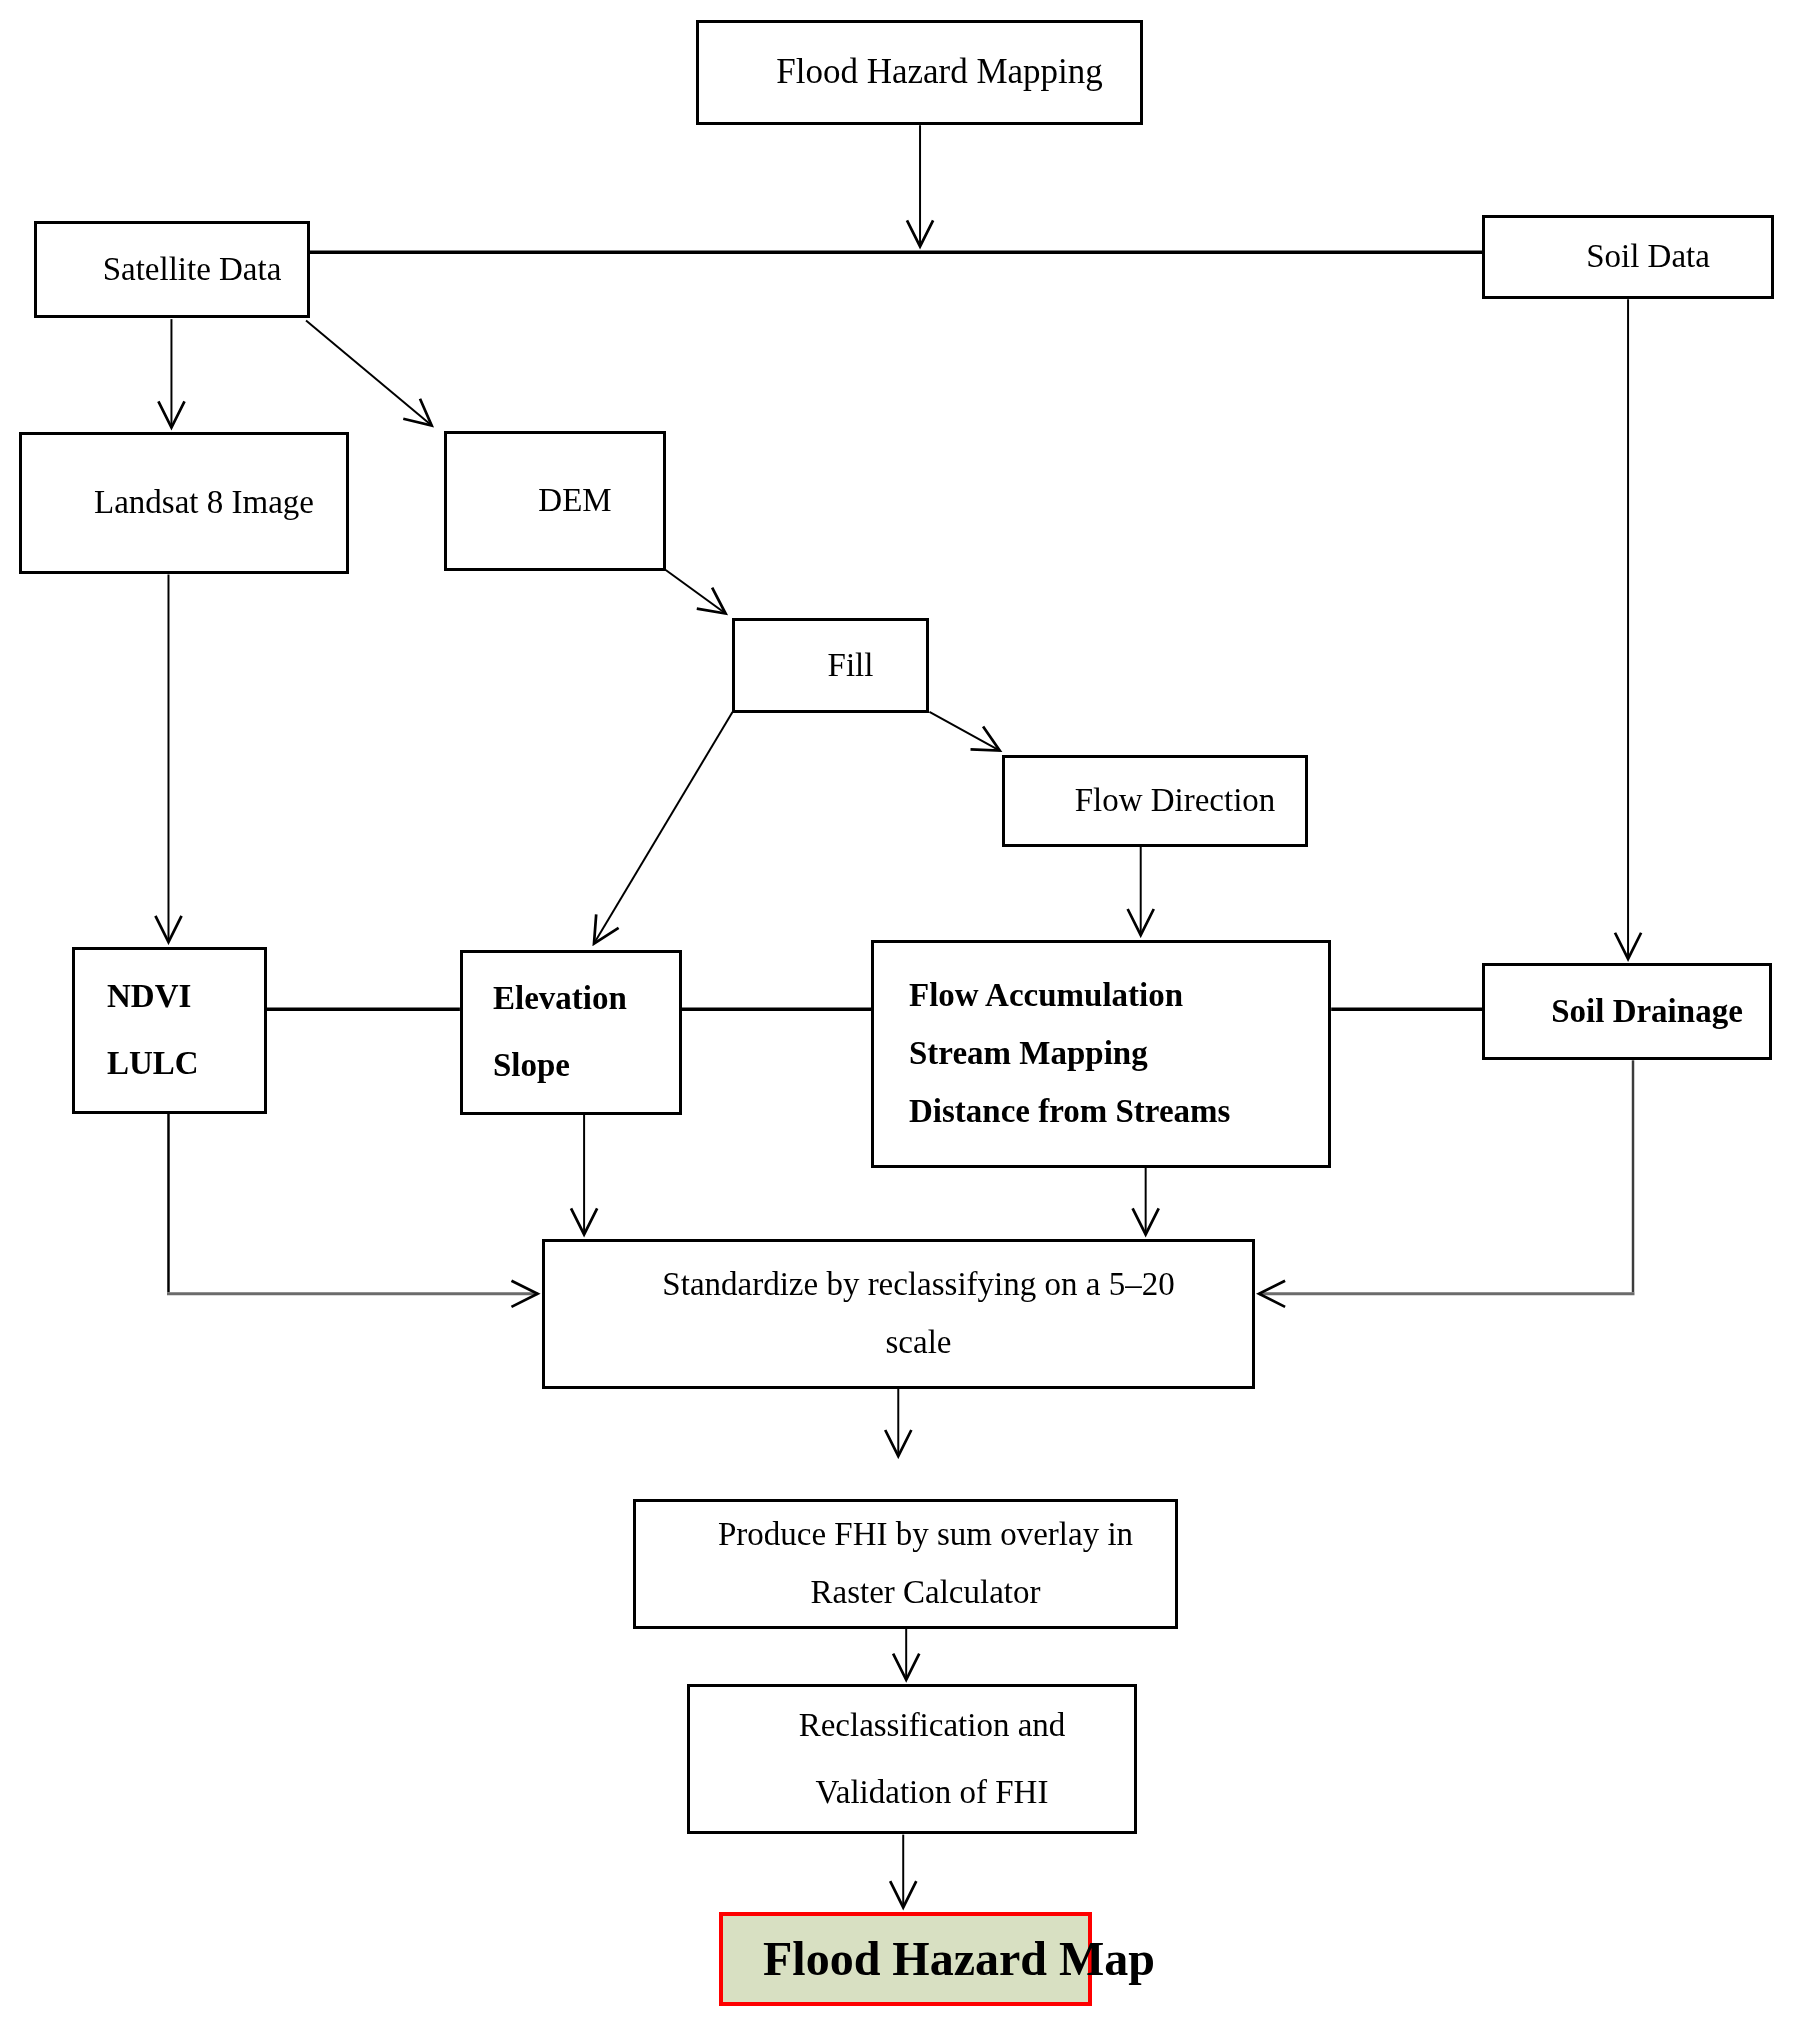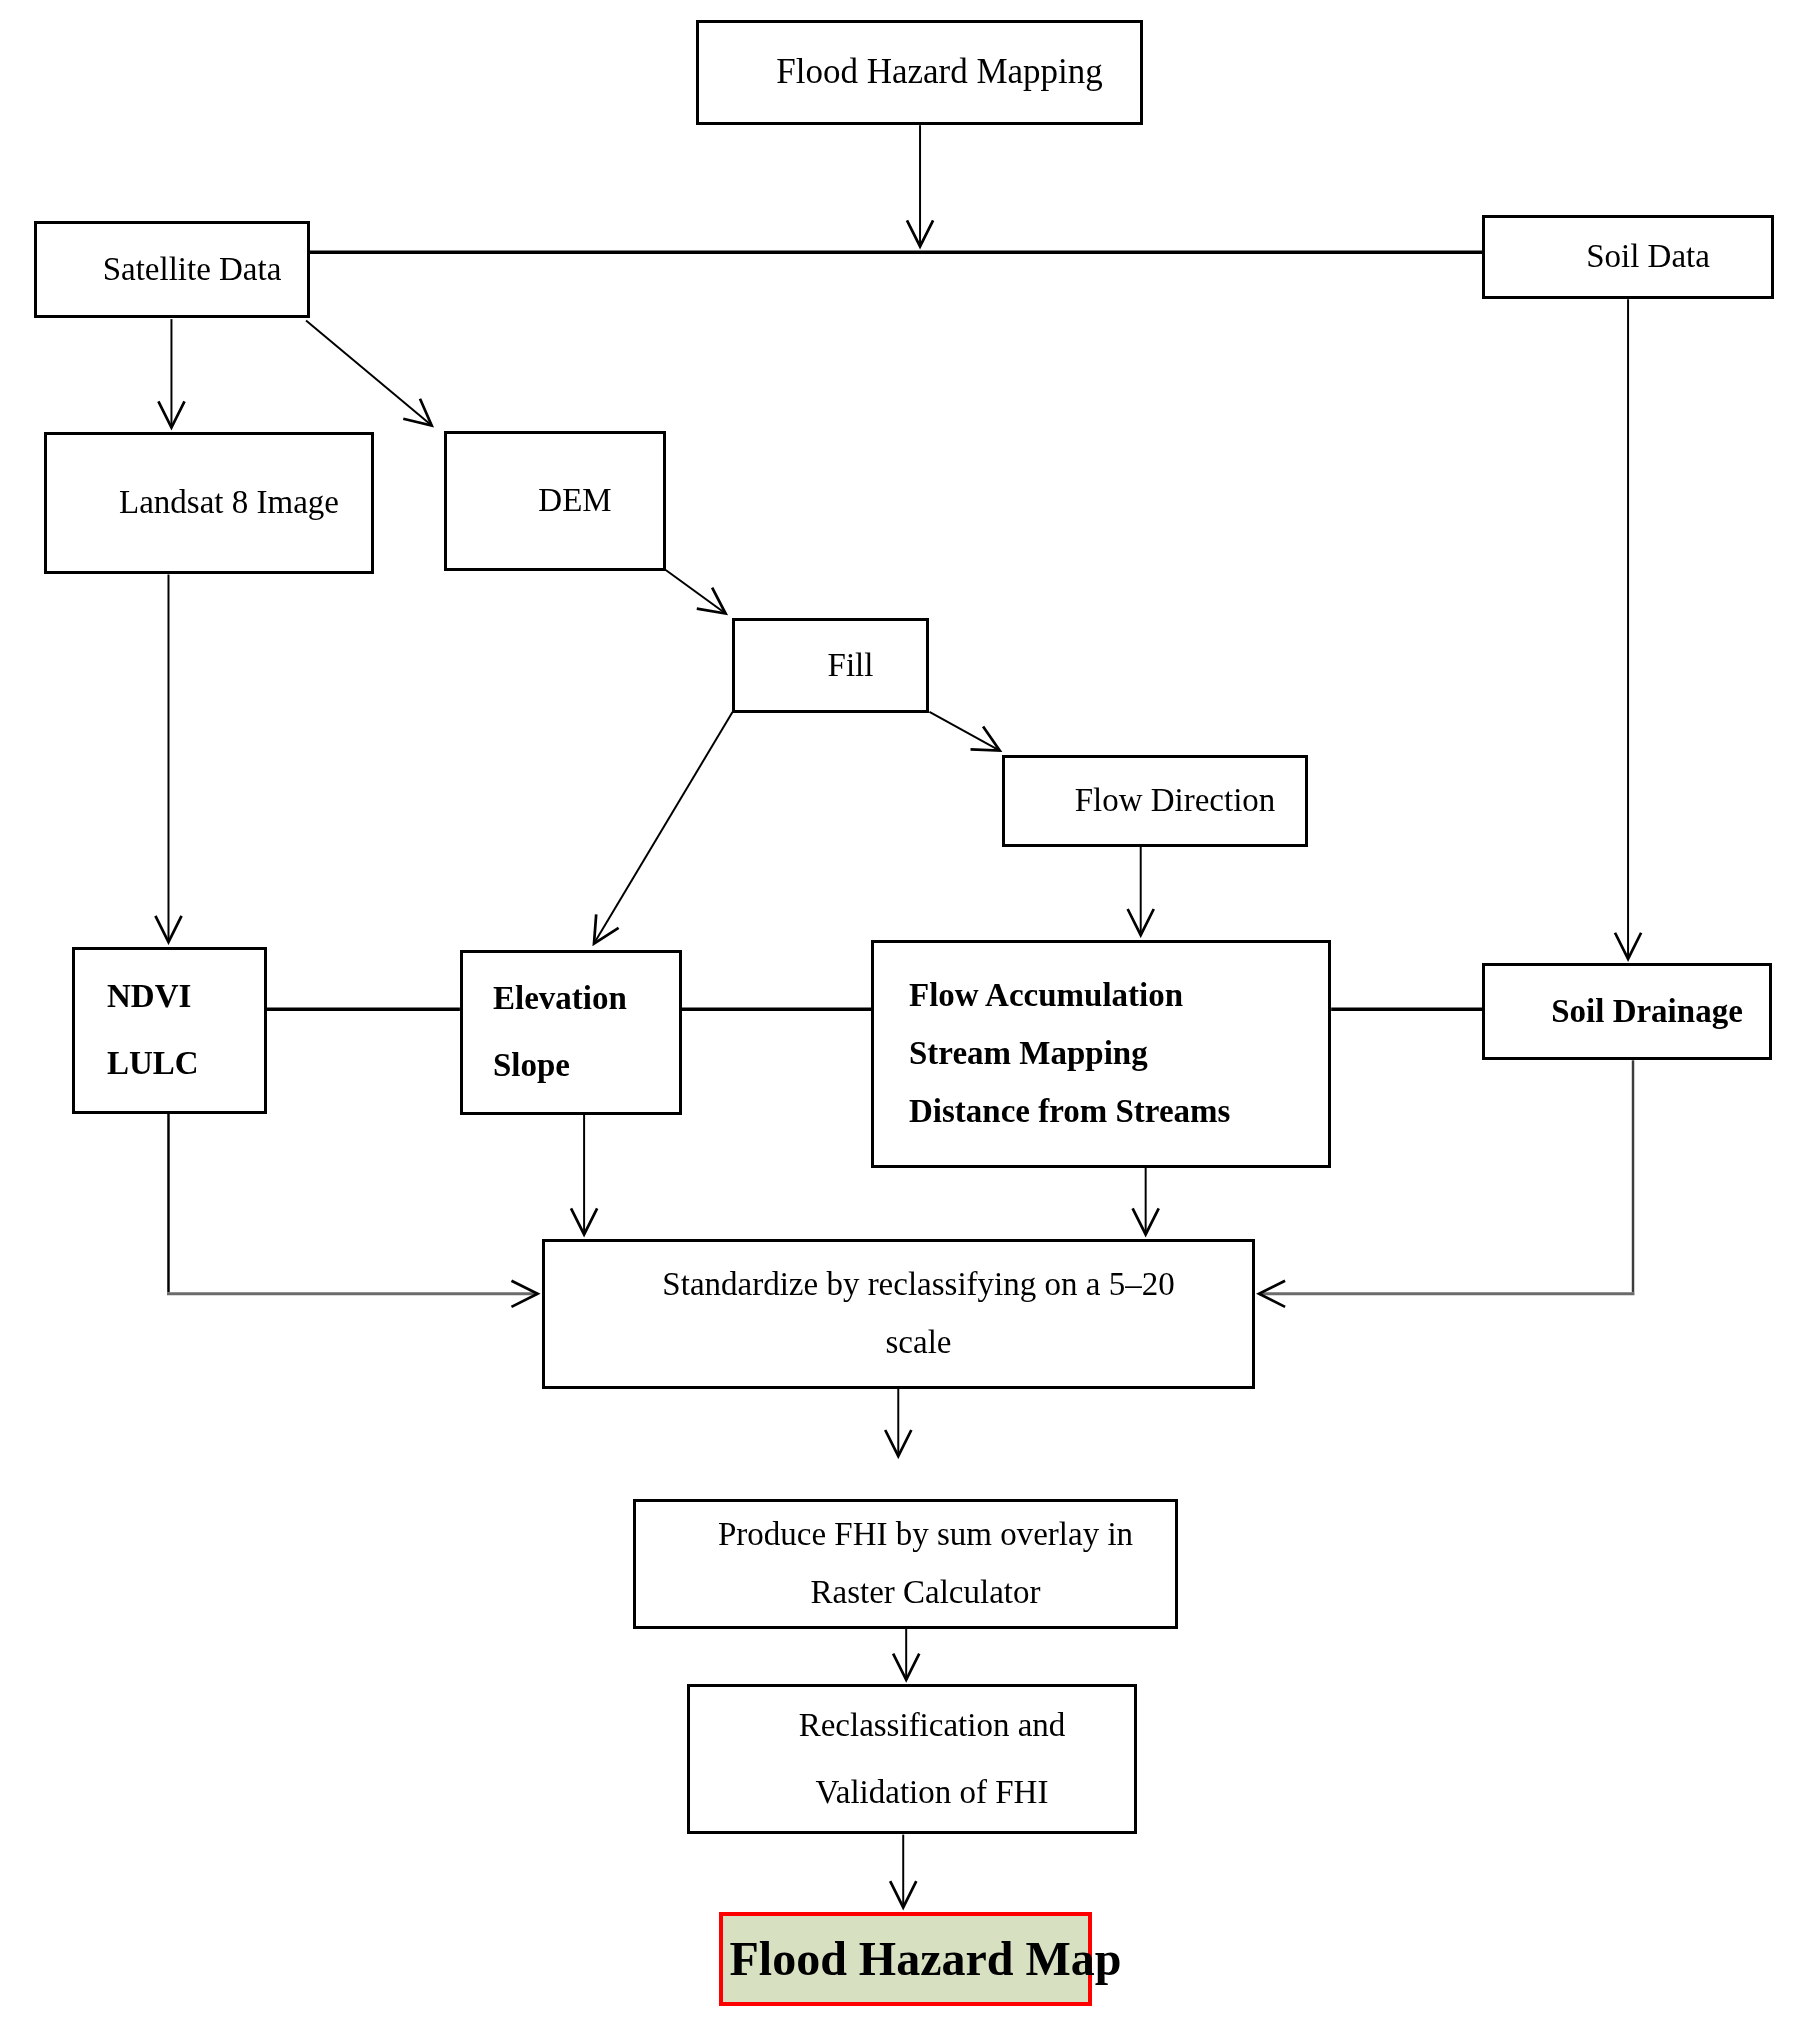--- a/index.html
+++ b/index.html
@@ -18,38 +18,37 @@
     width: 1801px; height: 2035px;
   }
   .node {
     position: absolute;
     box-sizing: border-box;
     border: 3px solid #000000;
     background: #ffffff;
     display: flex;
     flex-direction: column;
     justify-content: center;
-    align-items: center;
     text-align: center;
     font-size: 33px;
     line-height: 1.15;
     row-gap: 29px;
     padding-left: 40px;
   }
   .node .ln { white-space: nowrap; }
   .node.leftalign { align-items: flex-start; text-align: left; }
   .node.bold { font-weight: bold; }
   .node.wide-gap { row-gap: 20px; }
   .node.tri-gap { row-gap: 20px; }
 
   
   .n-title        { left: 696px; top: 20px;   width: 447px; height: 105px; font-size: 35px; }
   .n-satellite    { left: 34px;   top: 221px;  width: 276px; height: 97px; }
   .n-soildata     { left: 1482px; top: 215px;  width: 292px; height: 84px; }
-  .n-landsat      { left: 44px;   top: 432px;  width: 330px; height: 142px; }
+  .n-landsat      { left: 19px;   top: 432px;  width: 330px; height: 142px; }
   .n-dem          { left: 444px;  top: 431px;  width: 222px; height: 140px; }
   .n-fill         { left: 732px; top: 618px; width: 197px; height: 95px; }
   .n-flowdir      { left: 1002px; top: 755px; width: 306px; height: 92px; }
   .n-ndvi         { left: 72px;  top: 947px; width: 195px; height: 167px; padding-left: 32px; }
   .n-elev         { left: 460px;  top: 950px; width: 222px; height: 165px; padding-left: 30px; }
   .n-flowaccum    { left: 871px; top: 940px; width: 460px; height: 228px; padding-left: 35px; }
   .n-soildrainage { left: 1482px; top: 963px; width: 290px; height: 97px; }
   .n-standardize  { left: 542px; top: 1239px; width: 713px; height: 150px; }
   .n-produce      { left: 633px; top: 1461px; width: 545px; height: 130px; margin-top: 38px; }
   .n-reclass      { left: 687px; top: 1684px; width: 450px; height: 150px; }

